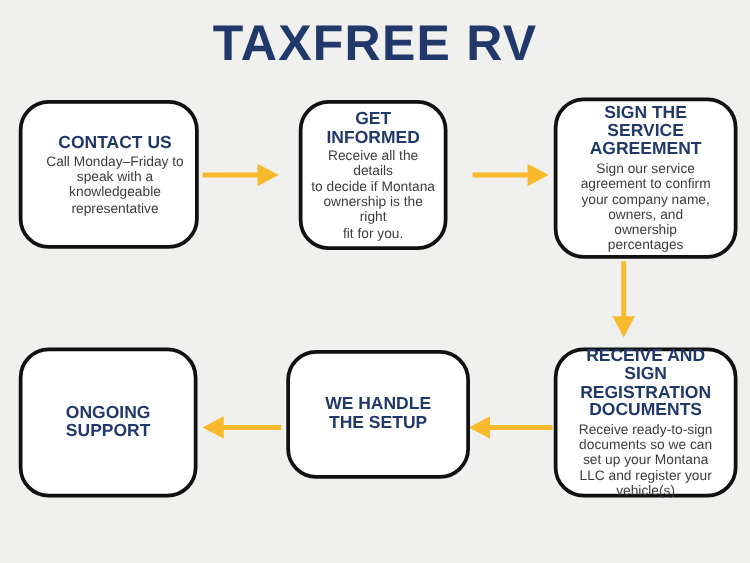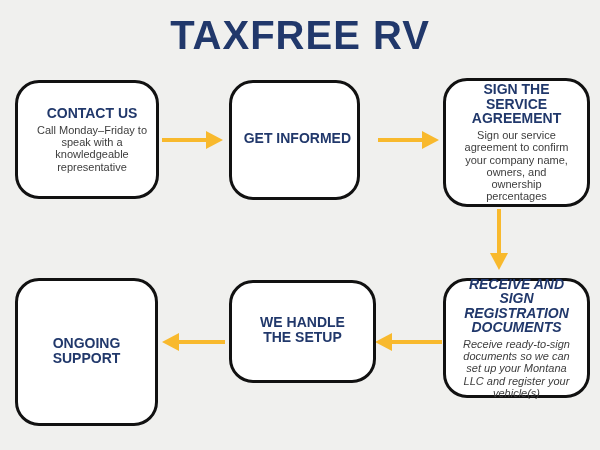--- a/index.html
+++ b/index.html
@@ -39,25 +39,25 @@
   }
   .step-desc {
     color: #3d3d3d;
     font-size: 11px;
     line-height: 1.12;
     white-space: pre-line;
     margin: 0;
   }
 
   #box-contact   { left: 15px;  top: 80px;  width: 144px; height: 119px; padding-left: 16px; }
-  #box-informed  { left: 229px; top: 80px;  width: 131px; height: 120px; align-items: flex-end; }
+  #box-informed  { left: 239px; top: 80px;  width: 119px; height: 120px; align-items: flex-end; }
   #box-agreement { left: 443px; top: 78px;  width: 147px; height: 129px; }
-  #box-receive   { left: 443px; top: 278px; width: 147px; height: 120px; font-style: italic; }
+  #box-receive   { left: 443px; top: 278px; width: 147px; height: 120px; }
   #box-setup     { left: 229px; top: 280px; width: 147px; height: 103px; }
-  #box-ongoing   { left: 15px;  top: 278px; width: 143px; height: 148px; }
+  #box-ongoing   { left: 15px;  top: 278px; width: 143px; height: 120px; }
 
   .flow-arrow { position: absolute; }
   .flow-arrow .shaft { position: absolute; background: #f8b92d; }
   .flow-arrow .head  { position: absolute; width: 0; height: 0; }
 
   #arrow-1 { left: 162px; top: 131px; width: 61px; height: 18px; }
   #arrow-2 { left: 378px; top: 131px; width: 61px; height: 18px; }
   #arrow-1 .shaft, #arrow-2 .shaft { left: 0; top: 7px; width: 46px; height: 4px; }
   #arrow-1 .head, #arrow-2 .head {
     left: 44px; top: 0;
@@ -101,20 +101,24 @@
 representative</div>
   </div>
 
   <div class="flow-arrow" id="arrow-1">
     <div class="shaft"></div>
     <div class="head"></div>
   </div>
 
   <div class="step-box" id="box-informed">
     <div class="step-title">GET INFORMED</div>
+    <div class="step-desc">Receive all the details
+to decide if Montana
+ownership is the right
+fit for you.</div>
   </div>
 
   <div class="flow-arrow" id="arrow-2">
     <div class="shaft"></div>
     <div class="head"></div>
   </div>
 
   <div class="step-box" id="box-agreement">
     <div class="step-title">SIGN THE
 SERVICE

